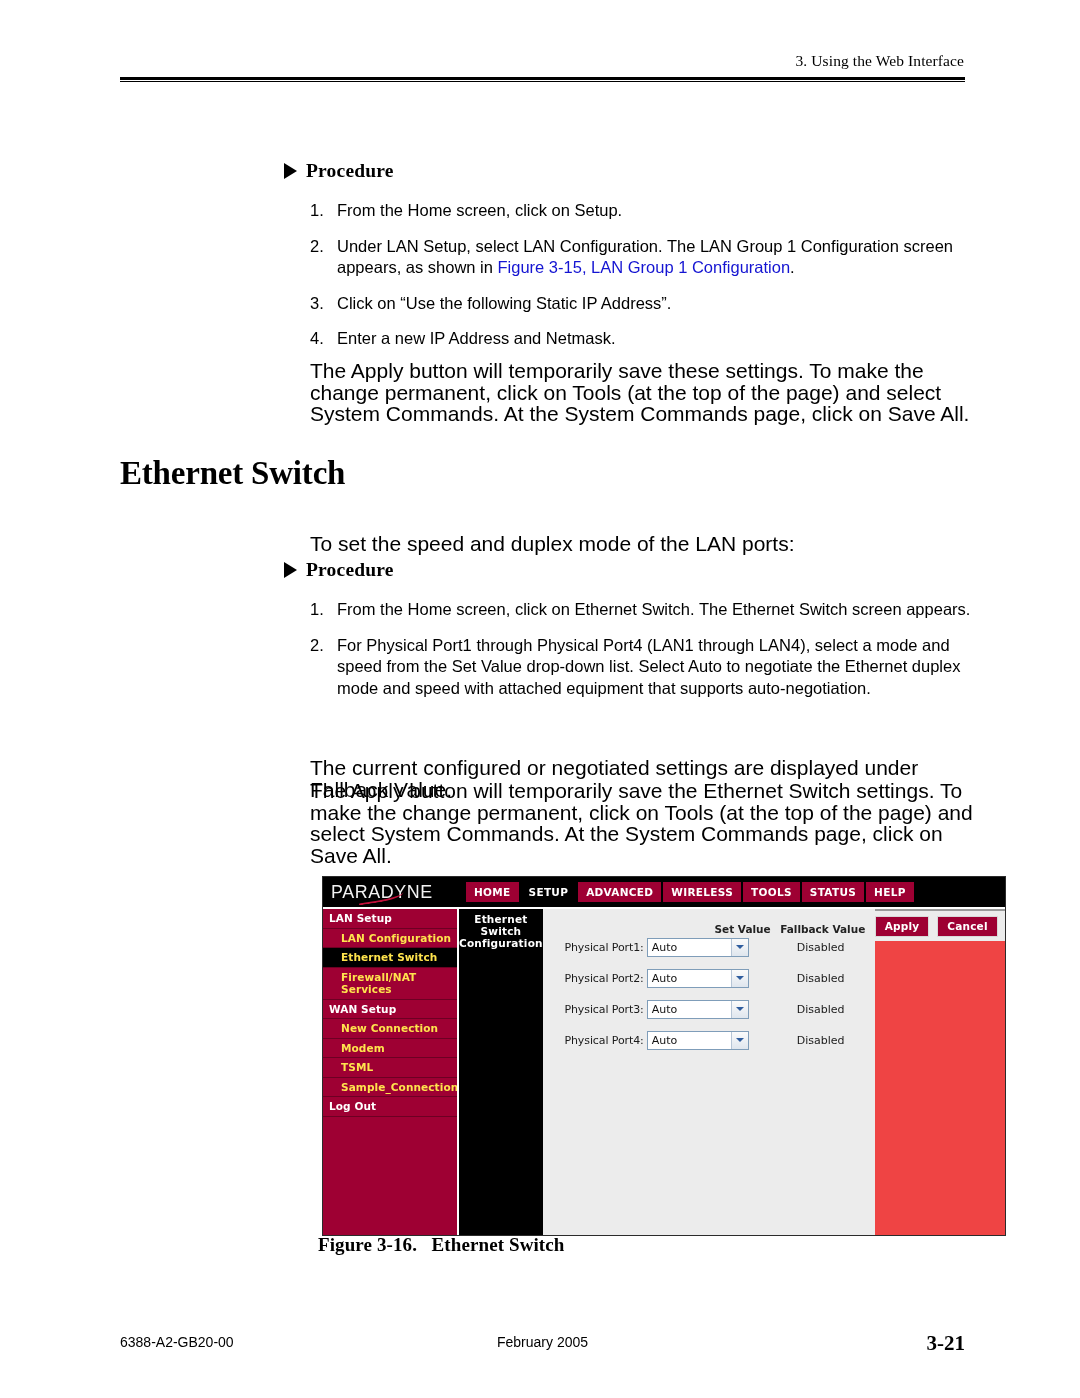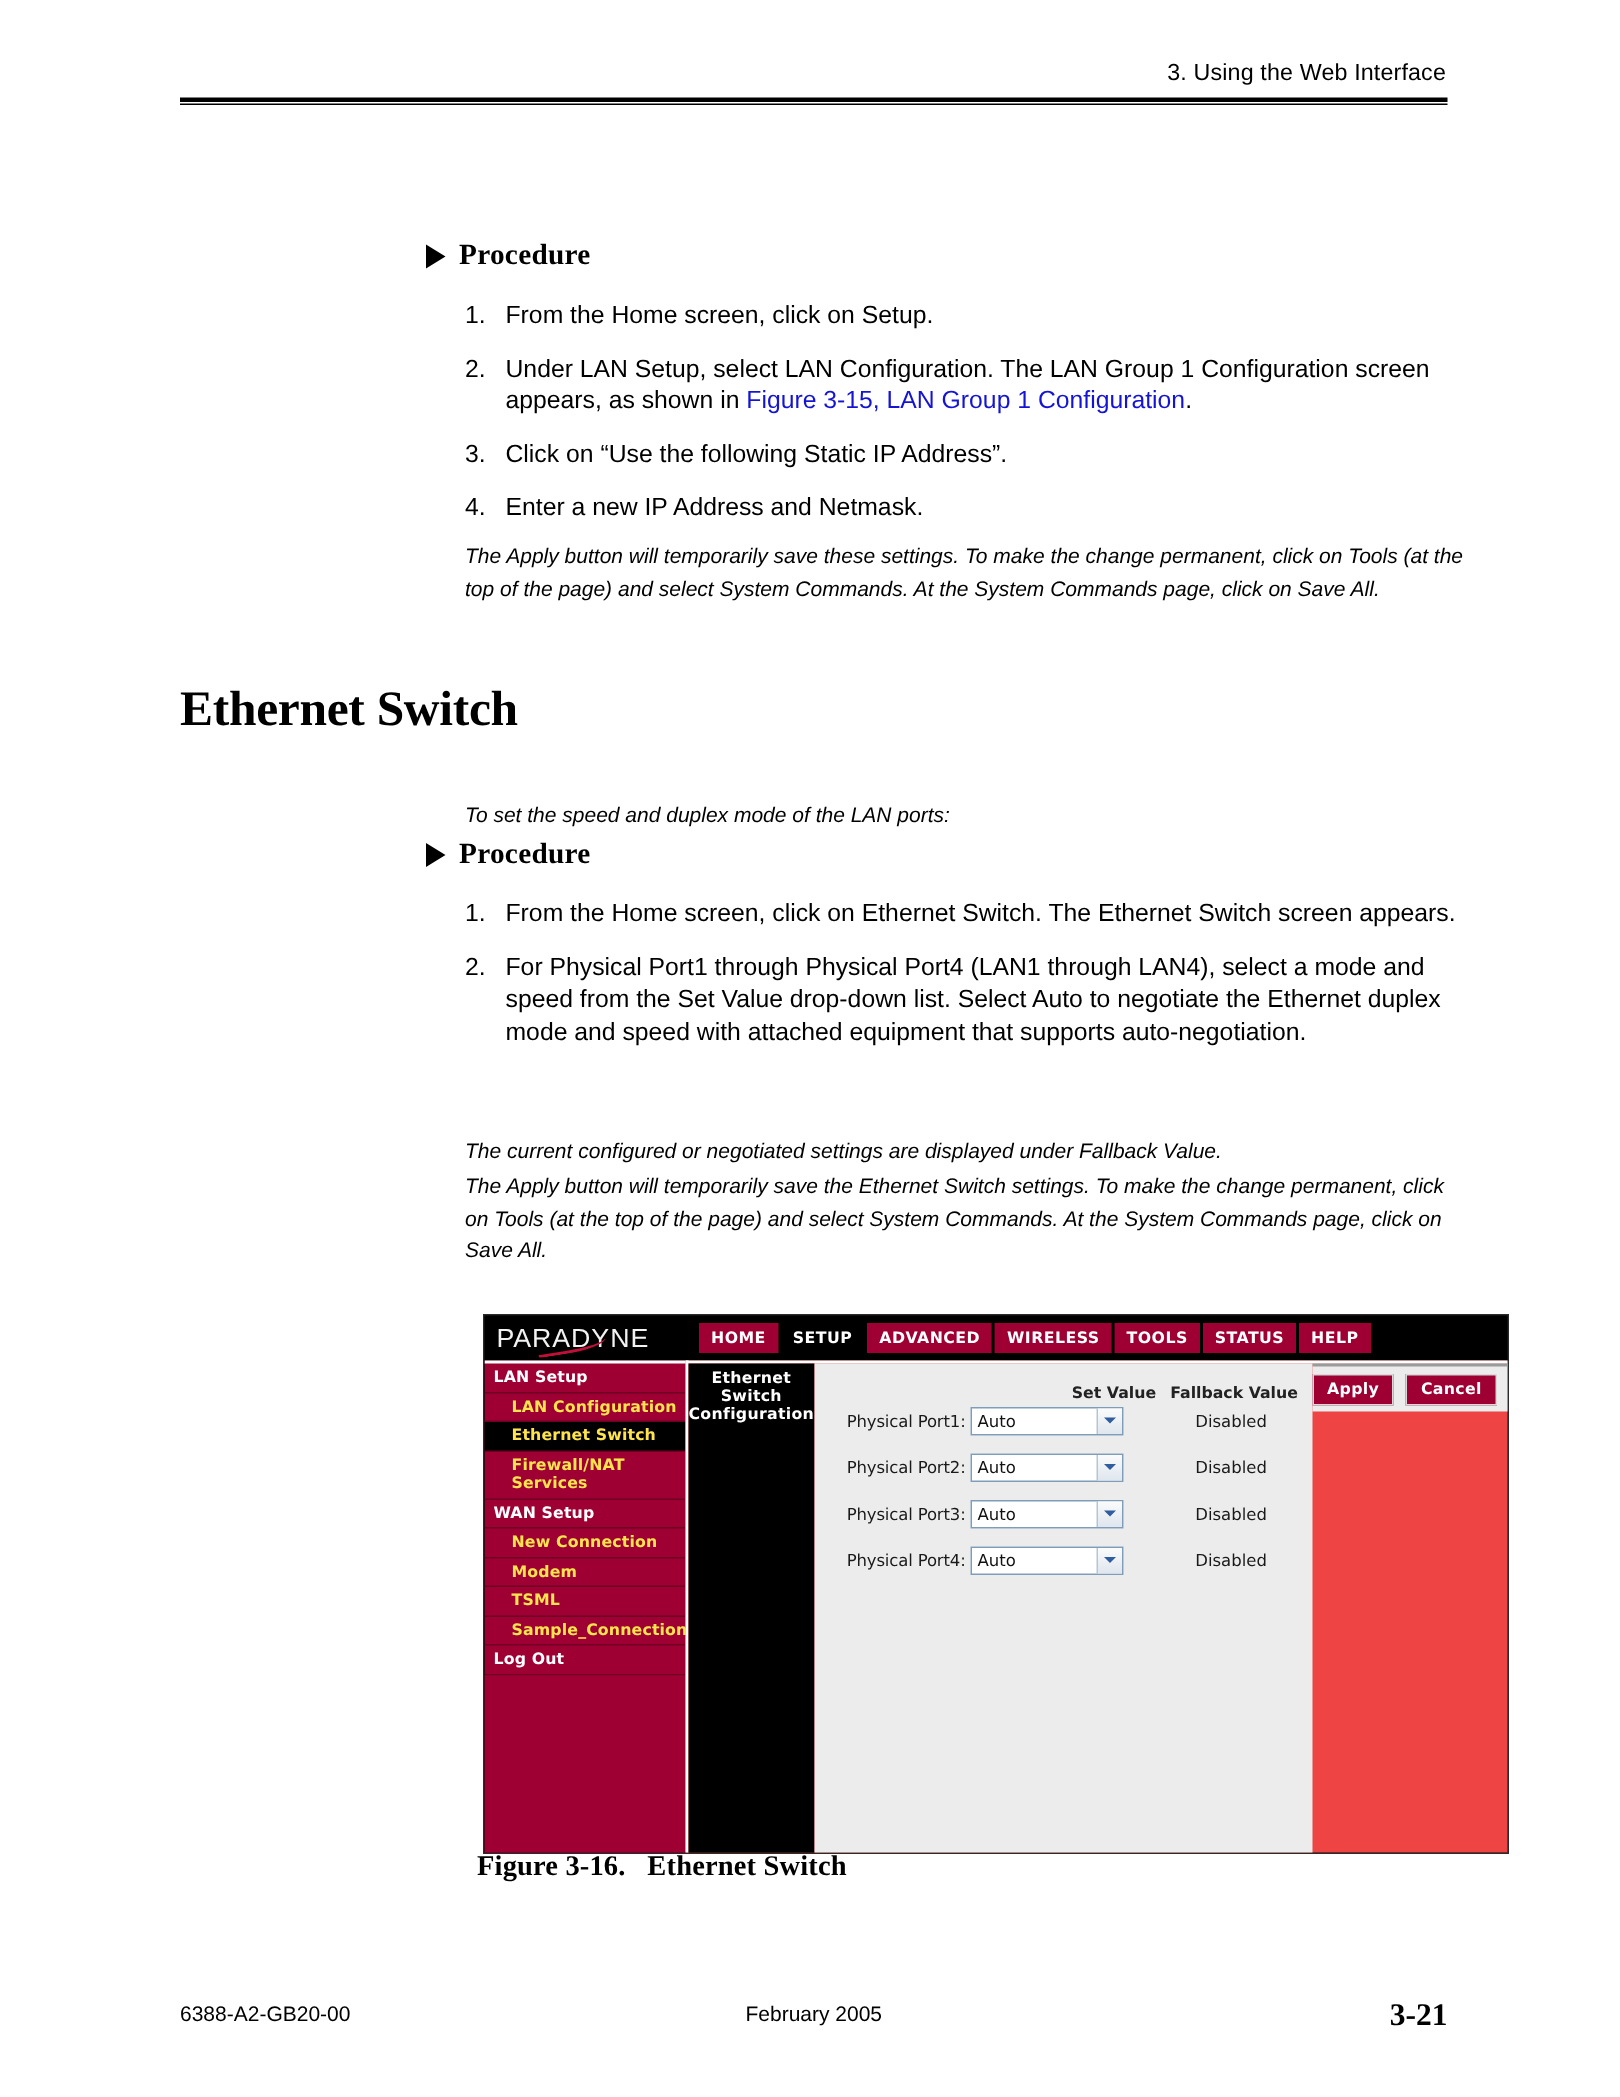--- a/index.html
+++ b/index.html
@@ -18,22 +18,23 @@
 
   .page {
     position: absolute;
     inset: 0;
   }
 
   
   .page-header {
     position: absolute;
     left: 120px;
-    top: 40px;
+    top: 52px;
     width: 845px;
+    font-family: Liberation Serif, serif;
   }
   .page-header .hdr-text {
     text-align: right;
     font-size: 15.5px;
     letter-spacing: .1px;
     color: #000;
     padding-right: 1px;
   }
   .page-header .rule-thick {
     margin-top: 7px;
@@ -81,23 +82,22 @@
     width: 27px;
     flex: 0 0 27px;
     text-align: left;
   }
   .oltext { flex: 1 1 auto; }
   .link { color: #1414d2; }
 
   .para {
     position: absolute;
     width: 672px;
-    font-size: 14px;
+    font-size: 21px;
     line-height: 21.5px;
-    font-style: italic;
   }
   .para + .para { margin-top: 0; }
 
   h1.sect {
     position: absolute;
     margin: 0;
     font-family: "Liberation Serif", serif;
     font-weight: bold;
     font-size: 33px;
     letter-spacing: -.2px;

